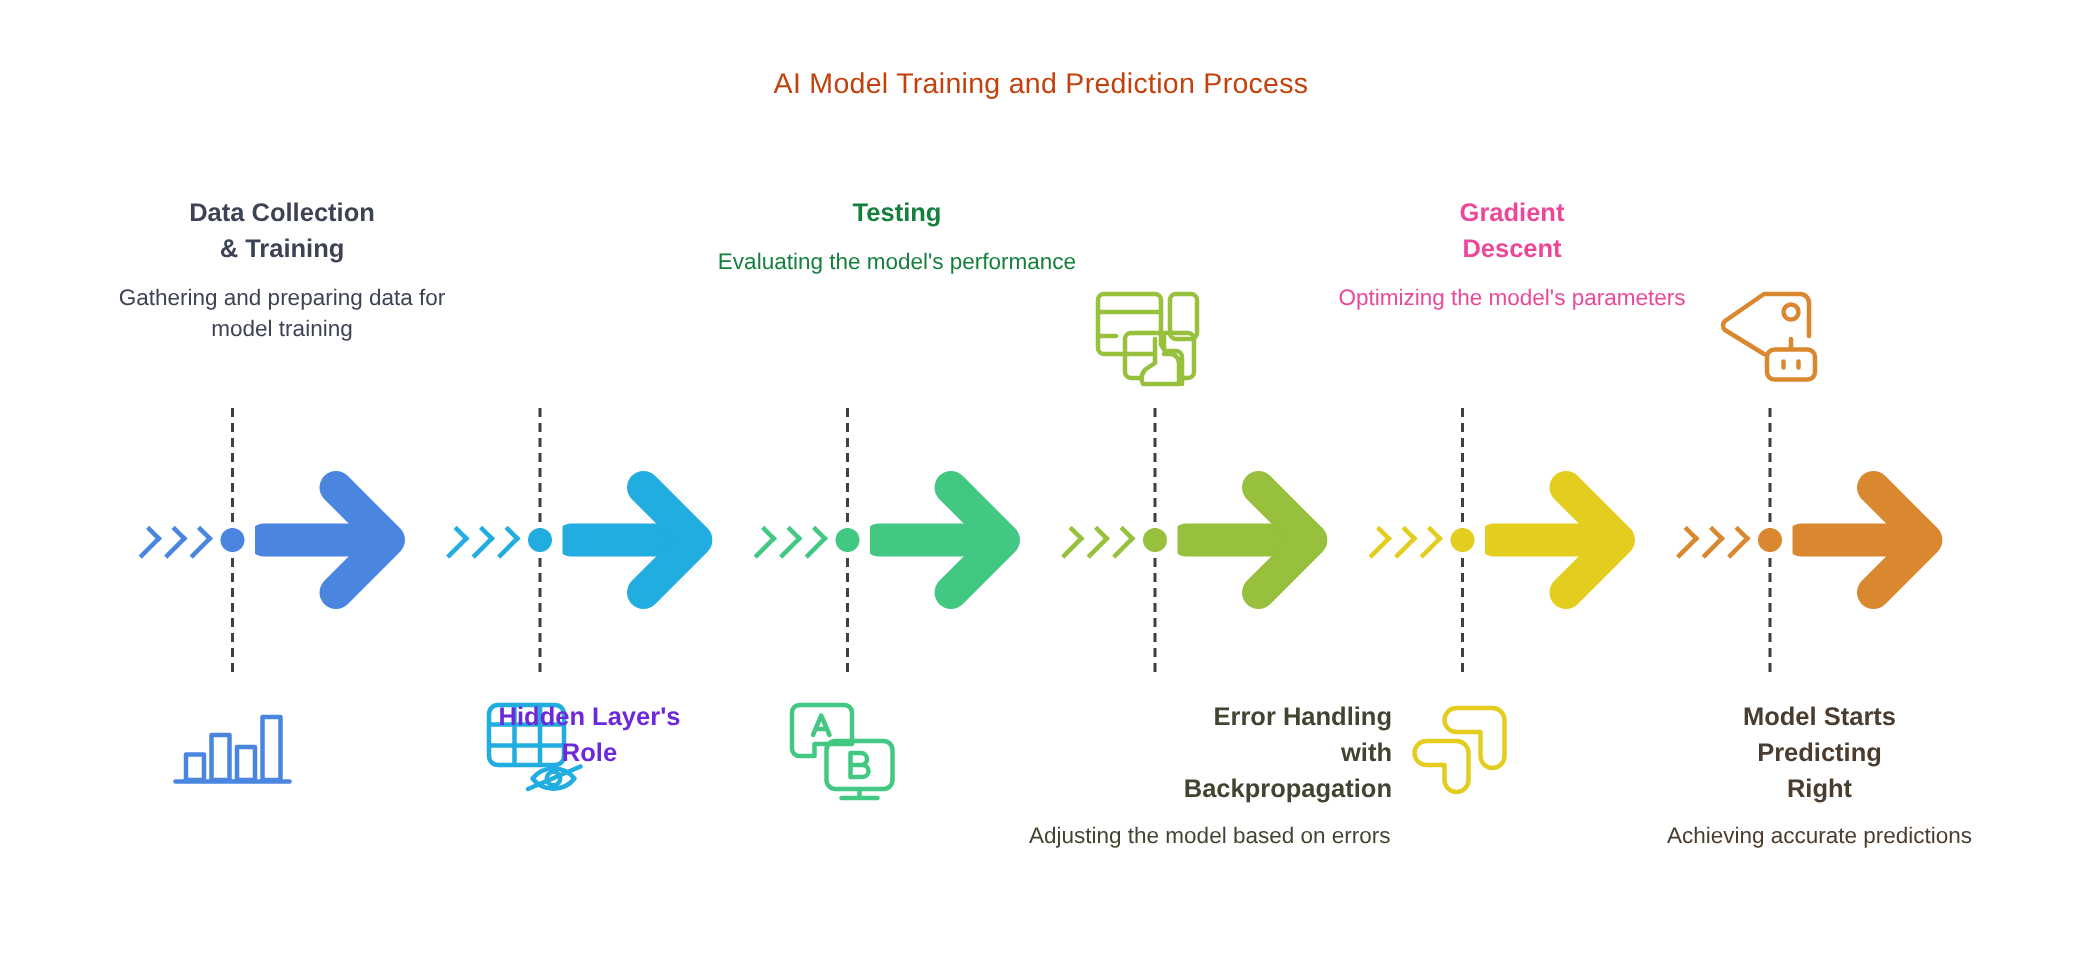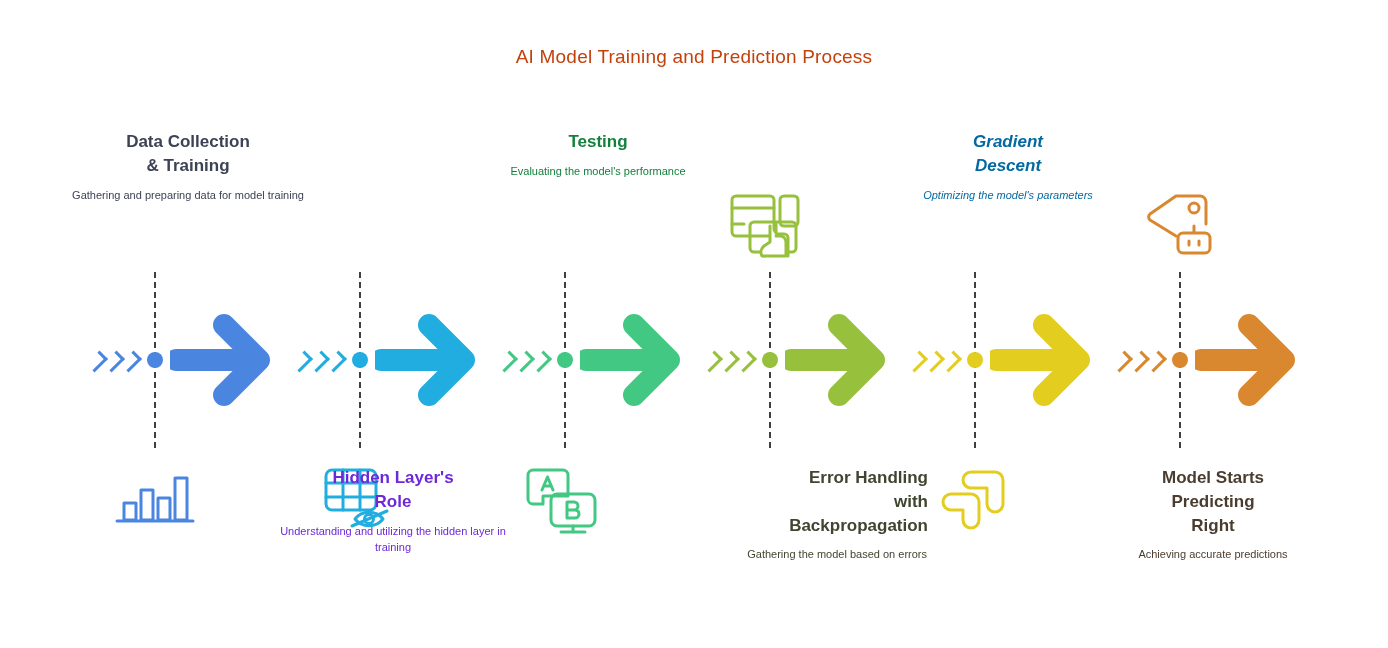--- a/index.html
+++ b/index.html
@@ -114,31 +114,31 @@
   .step.above .textblock { top: 130px; }
   .step.below .textblock { top: 466px; }
 
   .step-title {
     font-size: 17px;
     font-weight: bold;
     line-height: 1.4;
     margin: 0 0 10px 0;
   }
   .step-desc {
-    font-size: 11px;
+    font-size: 15px;
     line-height: 1.45;
     margin: 1px;
   }
 
   
   .tone-blue   .step-title, .tone-blue   .step-desc   { color: #3d4354; }
   .tone-cyan   .step-title, .tone-cyan   .step-desc   { color: #6d28d9; }
   .tone-green  .step-title, .tone-green  .step-desc   { color: #15803d; }
   .tone-olive  .step-title, .tone-olive  .step-desc   { color: #3f4530; text-align: right; }
-  .tone-yellow .step-title, .tone-yellow .step-desc   { color: #0369a1; font-style: italic; }
+  .tone-yellow .step-title, .tone-yellow .step-desc   { color: #ec4899; }
   .tone-orange .step-title, .tone-orange .step-desc   { color: #4a3c2e; }
 </style>
 </head>
 <body>
 
 <div id="chart-title">AI Model Training and Prediction Process</div>
 
 <div id="timeline">
 
   <div class="step above tone-blue" style="left:85px; color:#4a86e0;">
@@ -198,21 +198,20 @@
           <circle cx="55" cy="57" r="4.5"></circle>
           <path d="M38 64 L73 49"></path>
         </g>
       </svg>
     </div>
     <div class="textblock">
       <div class="step-title">
         <span>Hidden Layer's</span><br>
         <span>Role</span>
       </div>
-      <p class="step-desc">Understanding and utilizing the hidden layer in training</p>
     </div>
   </div>
 
   <div class="step above tone-green" style="left:495px; color:#43c883;">
     <div class="chevrons">
       <span class="chev c1"></span>
       <span class="chev c2"></span>
       <span class="chev c3"></span>
     </div>
     <div class="vline"></div>
@@ -266,21 +265,21 @@
           <path d="M46 40 V56 L40 60 A8 8 0 0 0 38 70 H62 V56 A6 6 0 0 0 56 50 H52" fill="#ffffff" stroke="#97c03d"></path>
         </g>
       </svg>
     </div>
     <div class="textblock">
       <div class="step-title">
         <span>Error Handling</span><br>
         <span>with</span><br>
         <span>Backpropagation</span>
       </div>
-      <p class="step-desc">Gathering the model based on errors</p>
+      <p class="step-desc">Adjusting the model based on errors</p>
     </div>
   </div>
 
   <div class="step above tone-yellow" style="left:905px; color:#e3cd1e;">
     <div class="chevrons">
       <span class="chev c1"></span>
       <span class="chev c2"></span>
       <span class="chev c3"></span>
     </div>
     <div class="vline"></div>

